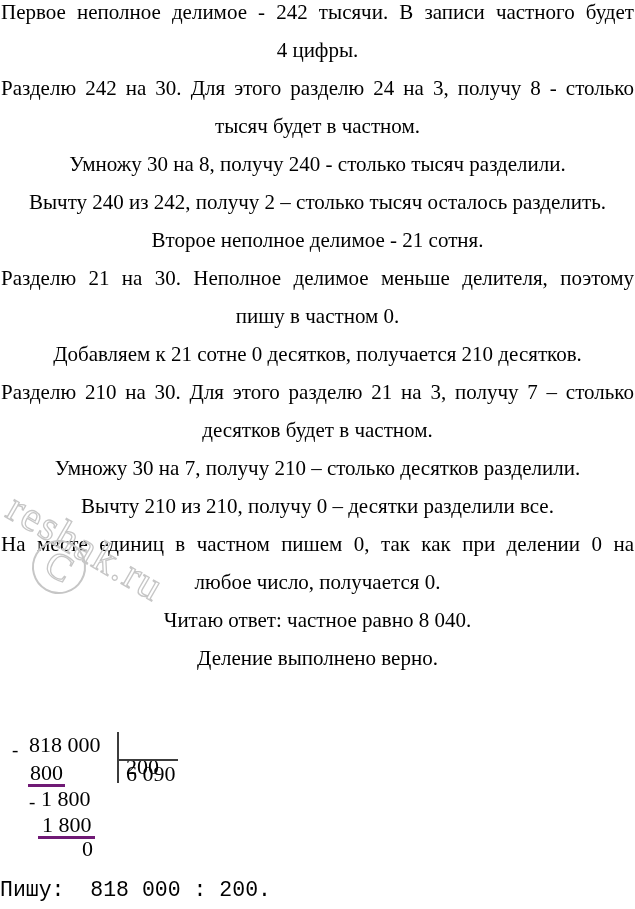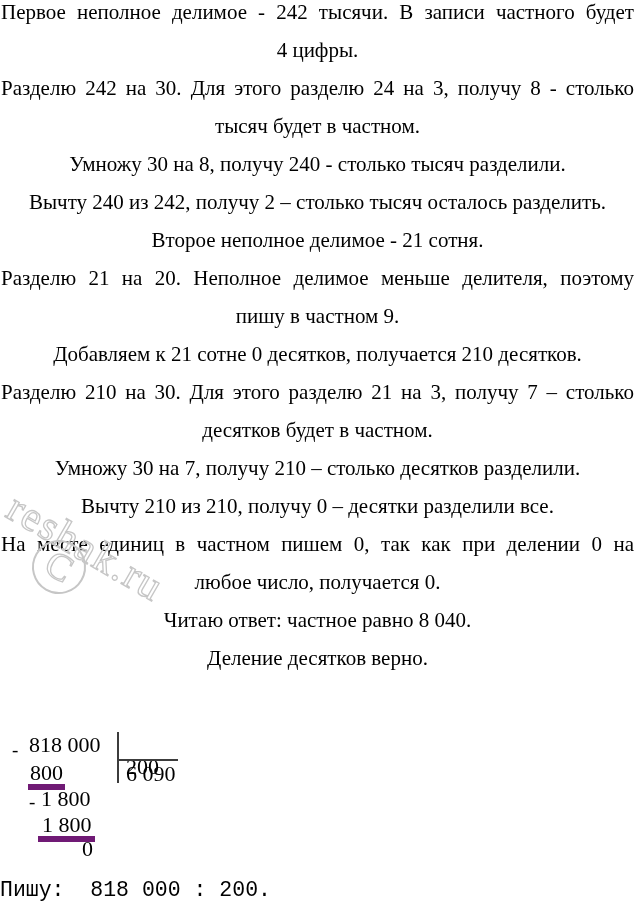--- a/index.html
+++ b/index.html
@@ -56,21 +56,21 @@
     width: 2px; height: 51px;
     background: #3c3c3c;
   }
   .divisor { left: 126px; top: 3px; margin-top: 22px; }
   .hline {
     position: absolute;
     left: 117px; top: 29px;
     width: 61px; height: 2px;
     background: #3c3c3c;
   }
-  .u { border-bottom: 6px solid #701a75; }
+  .u { border-bottom: 3px solid #701a75; }
   .sub1 { left: 28px; top: 31px; padding: 0 2px; }
   .quot { left: 126px; top: 32px; }
   .m2 { left: 29px; top: 62px; }
   .rem1 { left: 41px; top: 57px; }
   .sub2 { left: 38px; top: 83px; padding: 0 3px 0 4px; }
   .rem0 { left: 82px; top: 107px; }
 
   
   .footer-line {
     position: absolute;
@@ -130,31 +130,31 @@
 <main>
 
   <div class="textblock">
     <div class="line j">Первое неполное делимое - 242 тысячи. В записи частного будет</div>
     <div class="line">4 цифры.</div>
     <div class="line j">Разделю 242 на 30. Для этого разделю 24 на 3, получу 8 - столько</div>
     <div class="line">тысяч будет в частном.</div>
     <div class="line">Умножу 30 на 8, получу 240 - столько тысяч разделили.</div>
     <div class="line">Вычту 240 из 242, получу 2 – столько тысяч осталось разделить.</div>
     <div class="line">Второе неполное делимое - 21 сотня.</div>
-    <div class="line j">Разделю 21 на 20. Неполное делимое меньше делителя, поэтому</div>
-    <div class="line">пишу в частном 9.</div>
+    <div class="line j">Разделю 21 на 30. Неполное делимое меньше делителя, поэтому</div>
+    <div class="line">пишу в частном 0.</div>
     <div class="line">Добавляем к 21 сотне 0 десятков, получается 210 десятков.</div>
     <div class="line j">Разделю 210 на 30. Для этого разделю 21 на 3, получу 7 – столько</div>
     <div class="line">десятков будет в частном.</div>
     <div class="line">Умножу 30 на 7, получу 210 – столько десятков разделили.</div>
     <div class="line">Вычту 210 из 210, получу 0 – десятки разделили все.</div>
     <div class="line j">На месте единиц в частном пишем 0, так как при делении 0 на</div>
     <div class="line">любое число, получается 0.</div>
     <div class="line">Читаю ответ: частное равно 8 040.</div>
-    <div class="line">Деление десятков верно.</div>
+    <div class="line">Деление выполнено верно.</div>
   </div>
 
   <div class="division">
     <span class="dv minus m1">-</span>
     <span class="dv minuend">818 000</span>
     <span class="vbar"></span>
     <span class="dv divisor">200</span>
     <span class="hline"></span>
     <span class="dv sub1 u">800</span>
     <span class="dv quot">6 090</span>

